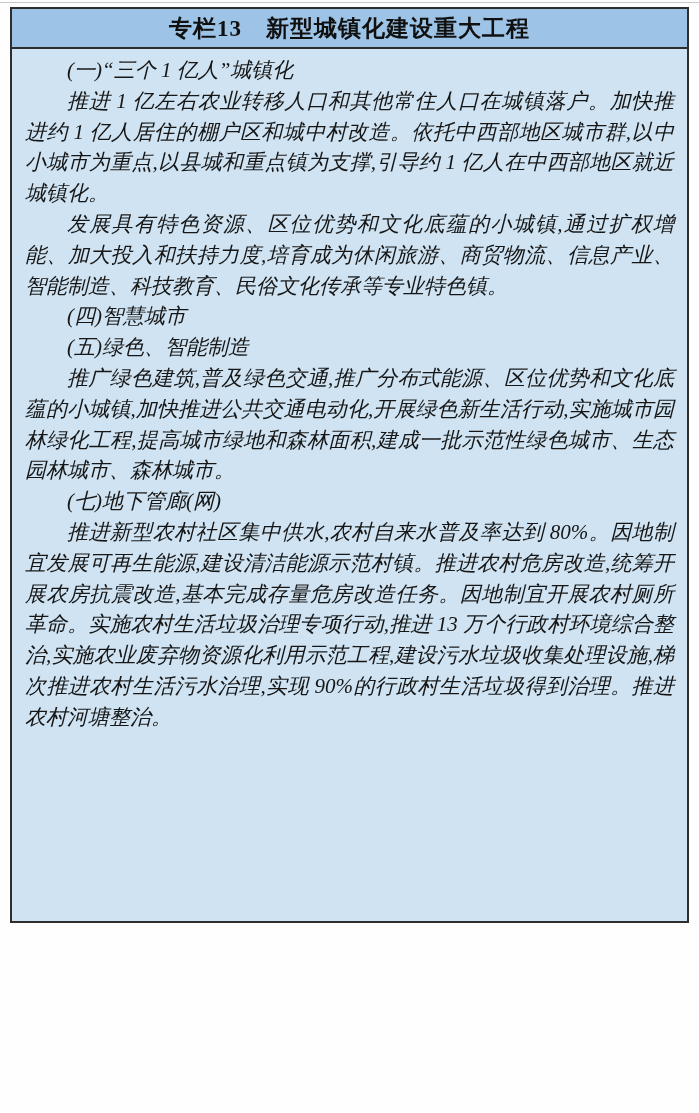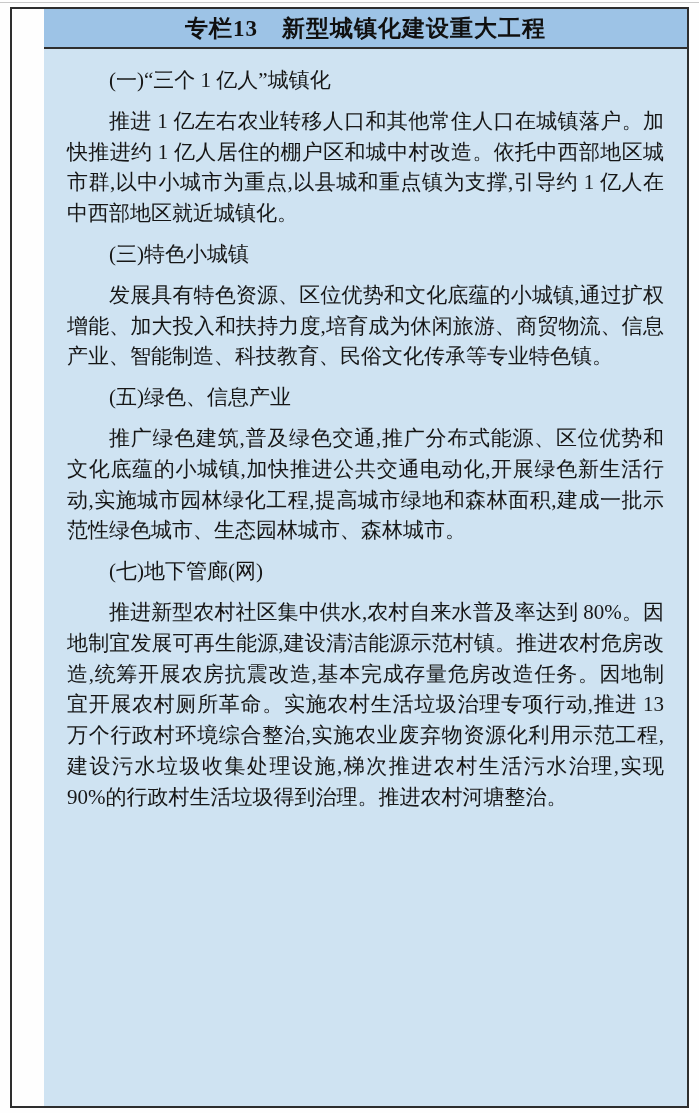--- a/index.html
+++ b/index.html
@@ -20,26 +20,25 @@
     left: 0;
     width: 699px;
     height: 1px;
     background: #c9c9c9;
   }
   .feature-box {
     position: absolute;
     top: 7px;
     left: 10px;
     width: 679px;
-    height: 1101px;
+    height: 916px;
     box-sizing: border-box;
     border: 2px solid #2e2e2e;
     display: flex;
     flex-direction: column;
-    padding-left: 32px;
   }
   .box-header {
     flex: 0 0 38px;
     background: #9dc3e6;
     border-bottom: 2px solid #2e2e2e;
     display: flex;
     align-items: center;
     justify-content: center;
   }
   .box-title {
@@ -53,22 +52,23 @@
     background: #cfe3f2;
     padding: 6px 13px 0 13px;
     overflow: hidden;
     font-size: 21px;
     line-height: 30.8px;
     color: #161616;
     text-align: justify;
   }
   .section-heading,
   .section-paragraph {
-    margin: 10px;
+    margin: 0;
     text-indent: 2em;
+    font-style: italic;
   }
 </style>
 </head>
 <body>
 
 <div class="top-rule"></div>
 
 <div class="feature-box">
   <div class="box-header">
     <span class="box-title">专栏13　新型城镇化建设重大工程</span>
@@ -77,29 +77,29 @@
 
     <div>
       <p class="section-heading">(一)“三个 1 亿人”城镇化</p>
       <p class="section-paragraph">推进 1 亿左右农业转移人口和其他常住人口在城镇落户。加快推进约 1 亿人居住的棚户区和城中村改造。依托中西部地区城市群,以中小城市为重点,以县城和重点镇为支撑,引导约 1 亿人在中西部地区就近城镇化。</p>
     </div>
 
     <div>
     </div>
 
     <div>
-      <p class="section-heading">(三)特色小城镇</p>
       <p class="section-paragraph">发展具有特色资源、区位优势和文化底蕴的小城镇,通过扩权增能、加大投入和扶持力度,培育成为休闲旅游、商贸物流、信息产业、智能制造、科技教育、民俗文化传承等专业特色镇。</p>
     </div>
 
     <div>
+      <p class="section-heading">(四)智慧城市</p>
     </div>
 
     <div>
-      <p class="section-heading">(五)绿色、信息产业</p>
+      <p class="section-heading">(五)绿色、智能制造</p>
       <p class="section-paragraph">推广绿色建筑,普及绿色交通,推广分布式能源、区位优势和文化底蕴的小城镇,加快推进公共交通电动化,开展绿色新生活行动,实施城市园林绿化工程,提高城市绿地和森林面积,建成一批示范性绿色城市、生态园林城市、森林城市。</p>
     </div>
 
 
     <div>
       <p class="section-heading">(七)地下管廊(网)</p>
     </div>
 
     <div>
       <p class="section-paragraph">推进新型农村社区集中供水,农村自来水普及率达到 80%。因地制宜发展可再生能源,建设清洁能源示范村镇。推进农村危房改造,统筹开展农房抗震改造,基本完成存量危房改造任务。因地制宜开展农村厕所革命。实施农村生活垃圾治理专项行动,推进 13 万个行政村环境综合整治,实施农业废弃物资源化利用示范工程,建设污水垃圾收集处理设施,梯次推进农村生活污水治理,实现 90%的行政村生活垃圾得到治理。推进农村河塘整治。</p>

